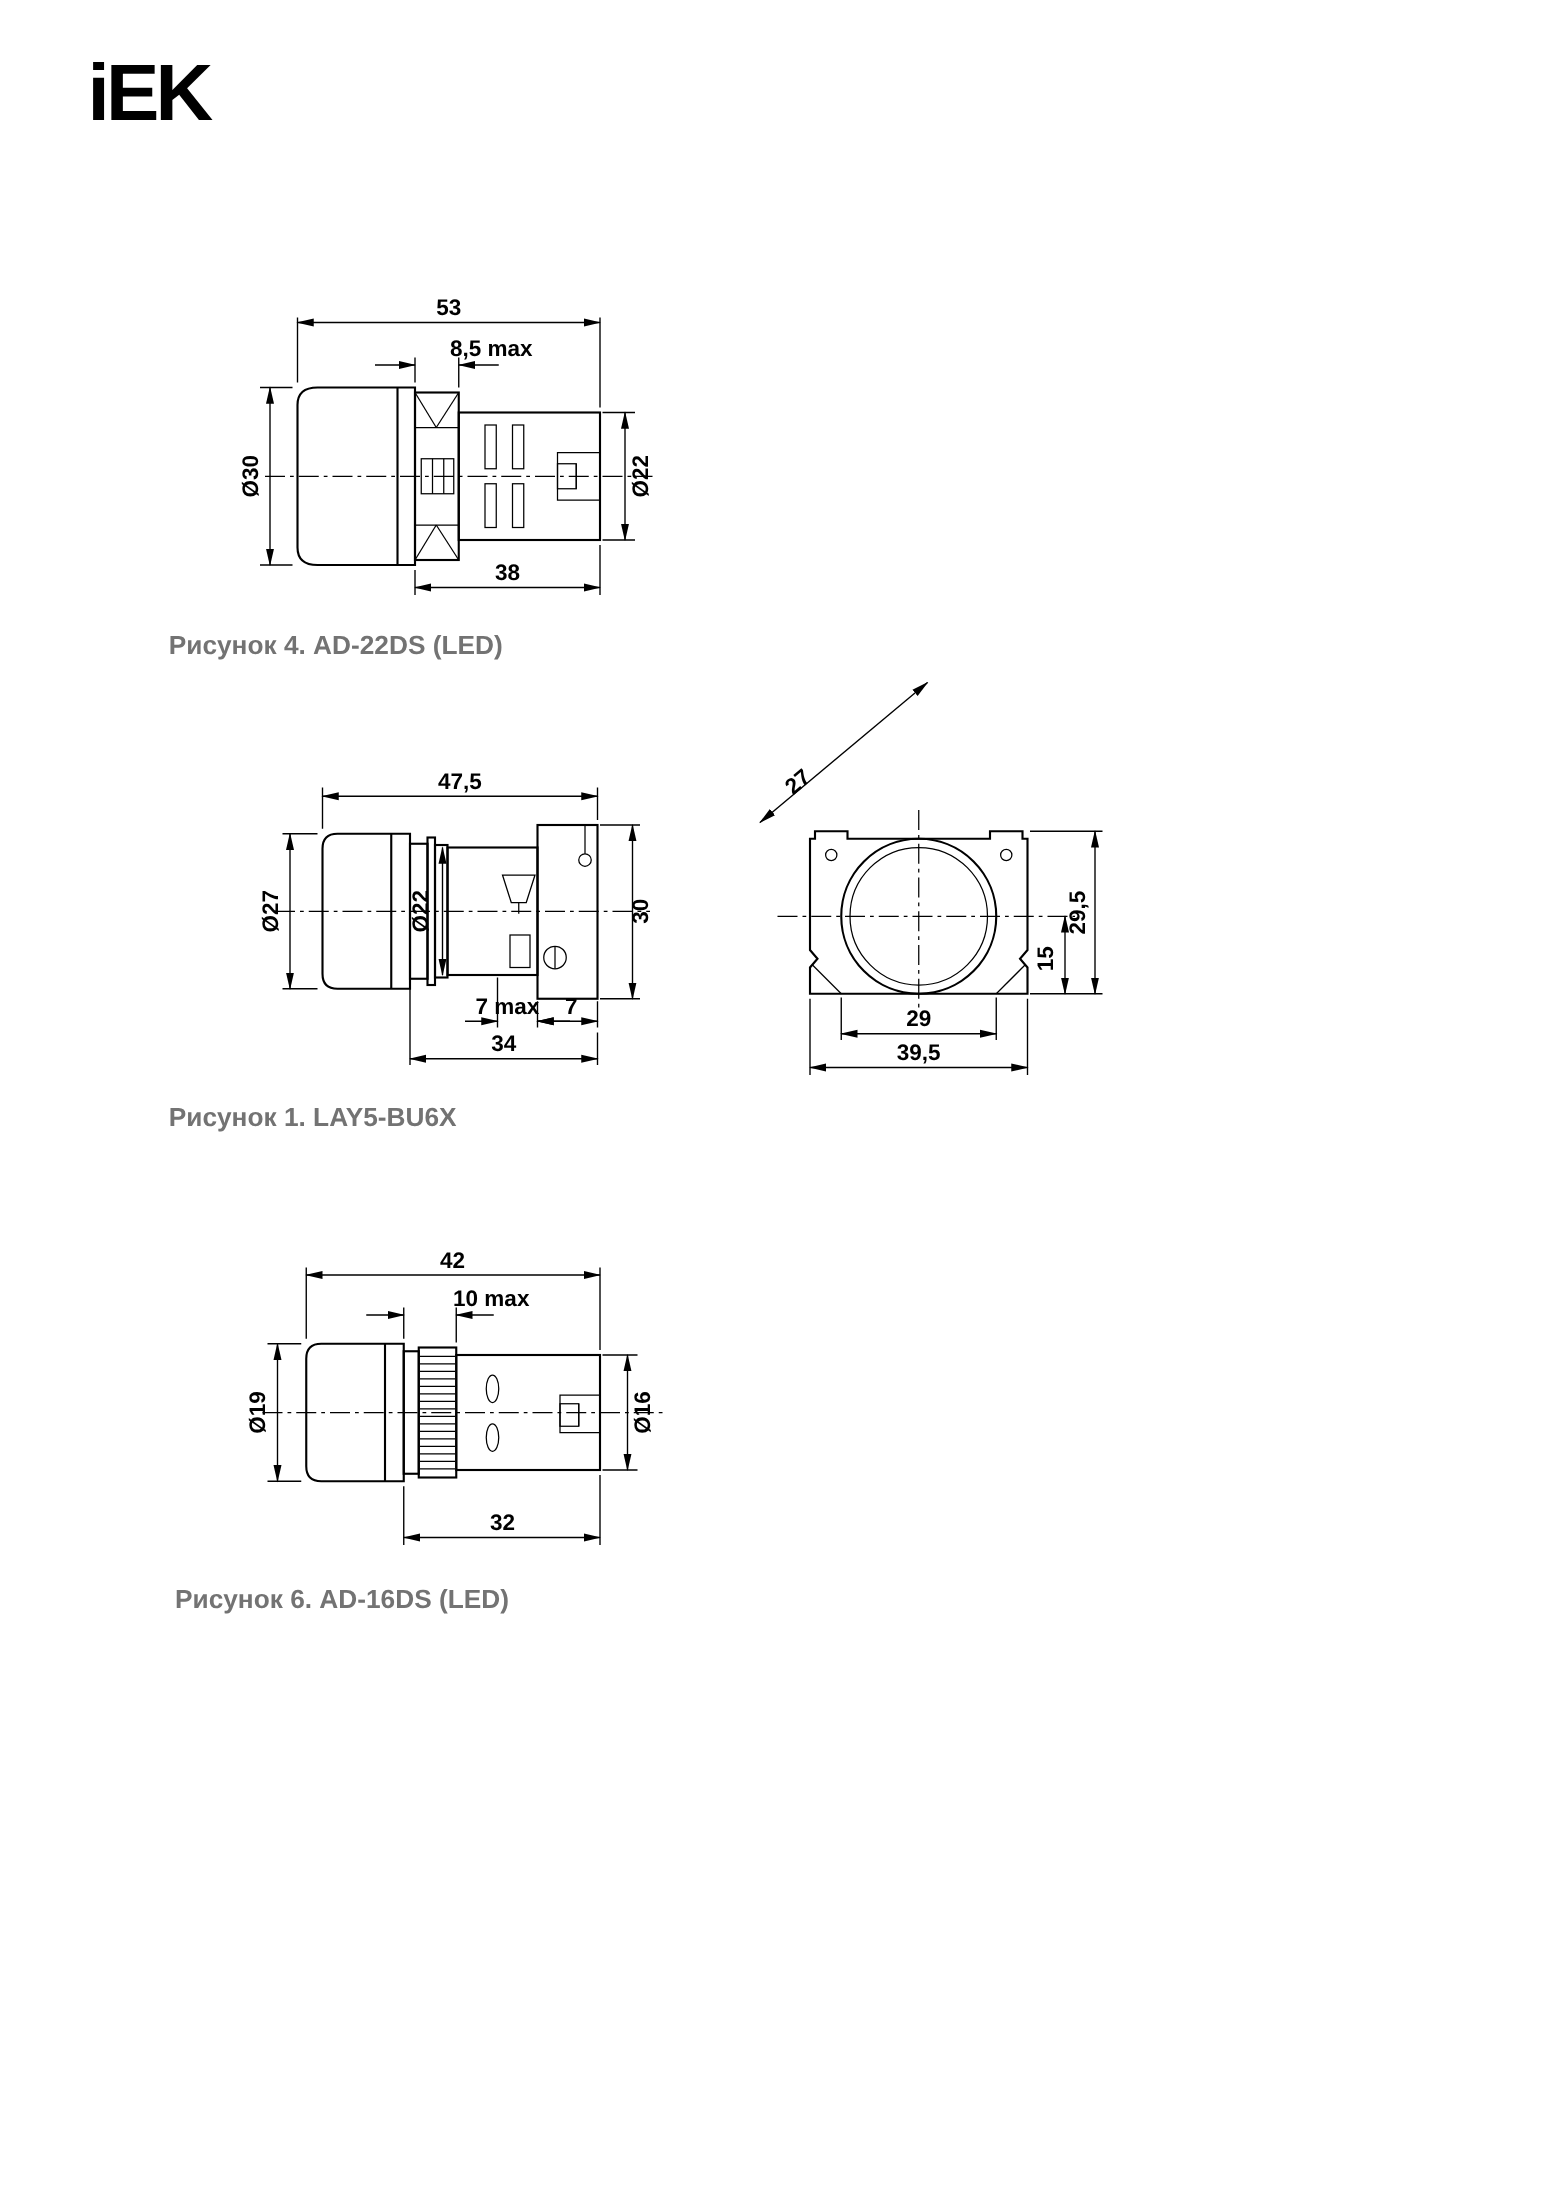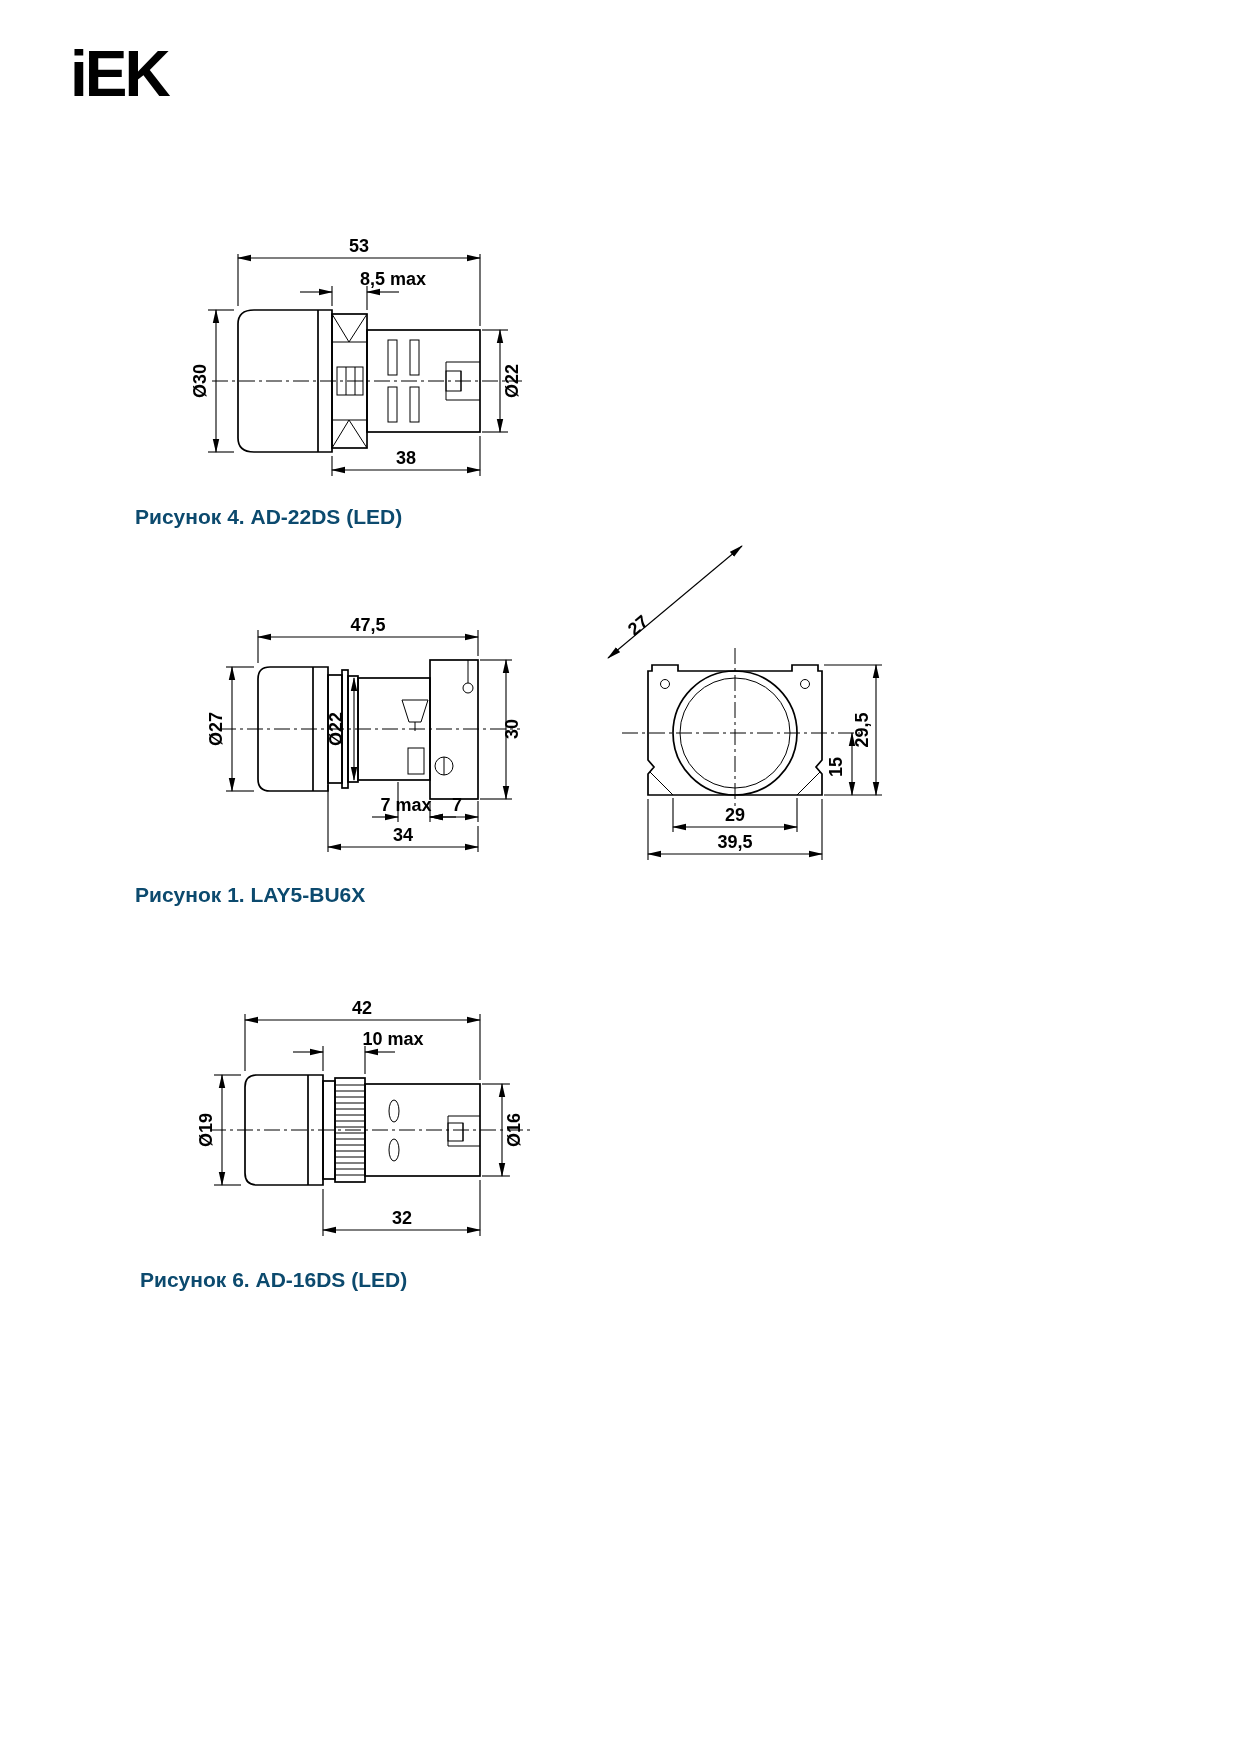--- a/index.html
+++ b/index.html
@@ -1,20 +1,20 @@
 <!DOCTYPE html>
 <html><head>
 <meta charset="utf-8">
 <style>
   html,body{margin:0;padding:0;background:#ffffff;}
   .page{position:relative;width:1238px;height:1750px;background:#ffffff;overflow:hidden;
         font-family:"Liberation Sans",sans-serif;color:#000;}
   .logo{position:absolute;left:70px;top:42px;font-size:64px;font-weight:700;
         letter-spacing:-3px;color:#000;line-height:1;}
-  .caption{position:absolute;font-size:21px;font-weight:700;color:#0c4a6e;white-space:nowrap;}
+  .caption{position:absolute;font-size:21px;font-weight:700;color:#737373;white-space:nowrap;}
   svg{position:absolute;overflow:visible;}
   .ol{fill:none;stroke:#000;stroke-width:1.7;}
   .thin{fill:none;stroke:#000;stroke-width:1;}
   .cl{fill:none;stroke:#000;stroke-width:1;stroke-dasharray:16 4 3 4;}
   .dim{fill:none;stroke:#000;stroke-width:1.1;}
   .dt{font-family:"Liberation Sans",sans-serif;font-size:18px;font-weight:700;fill:#000;}
 </style>
 </head>
 <body>
 

